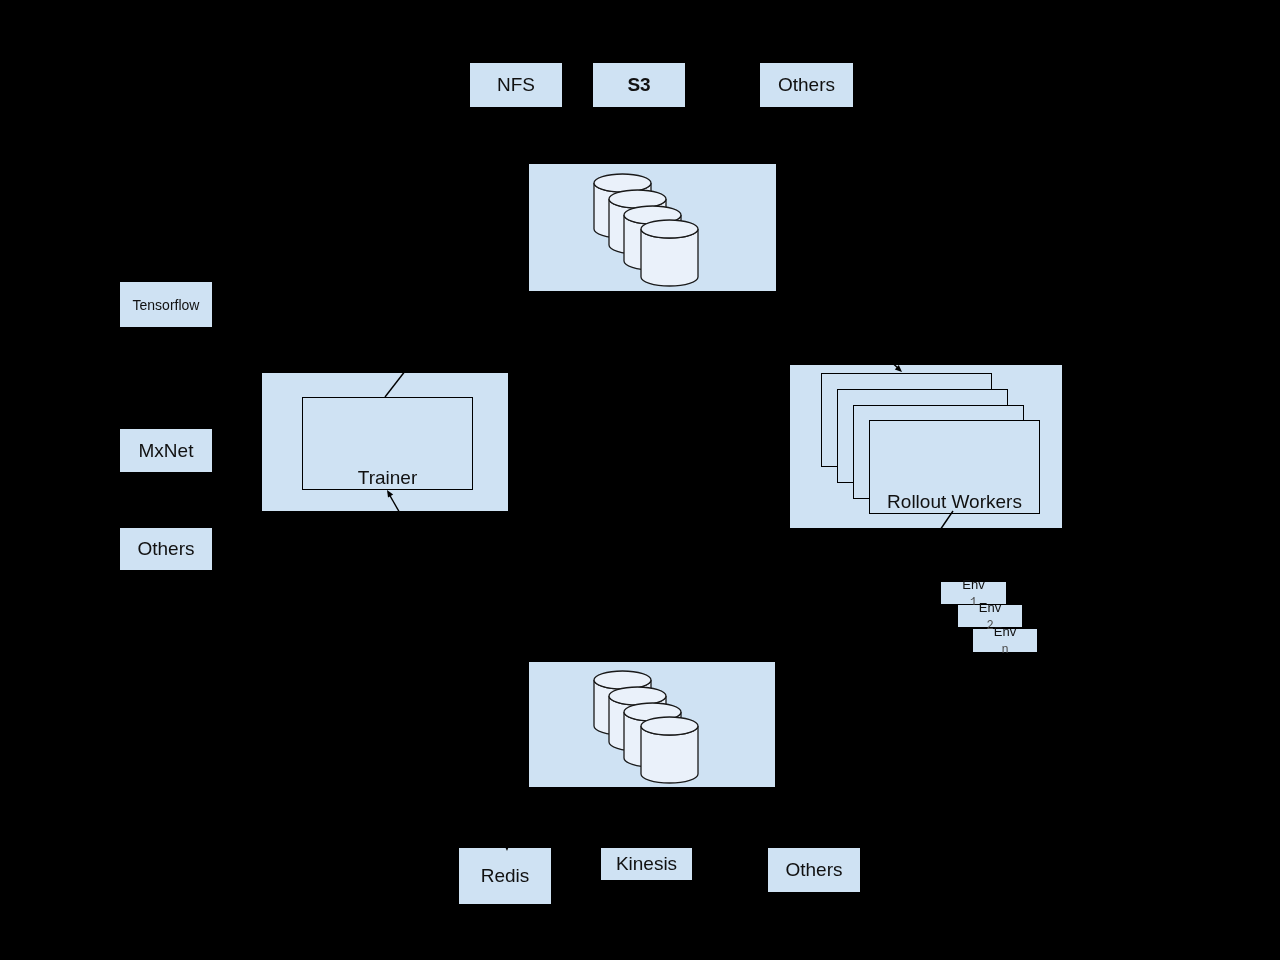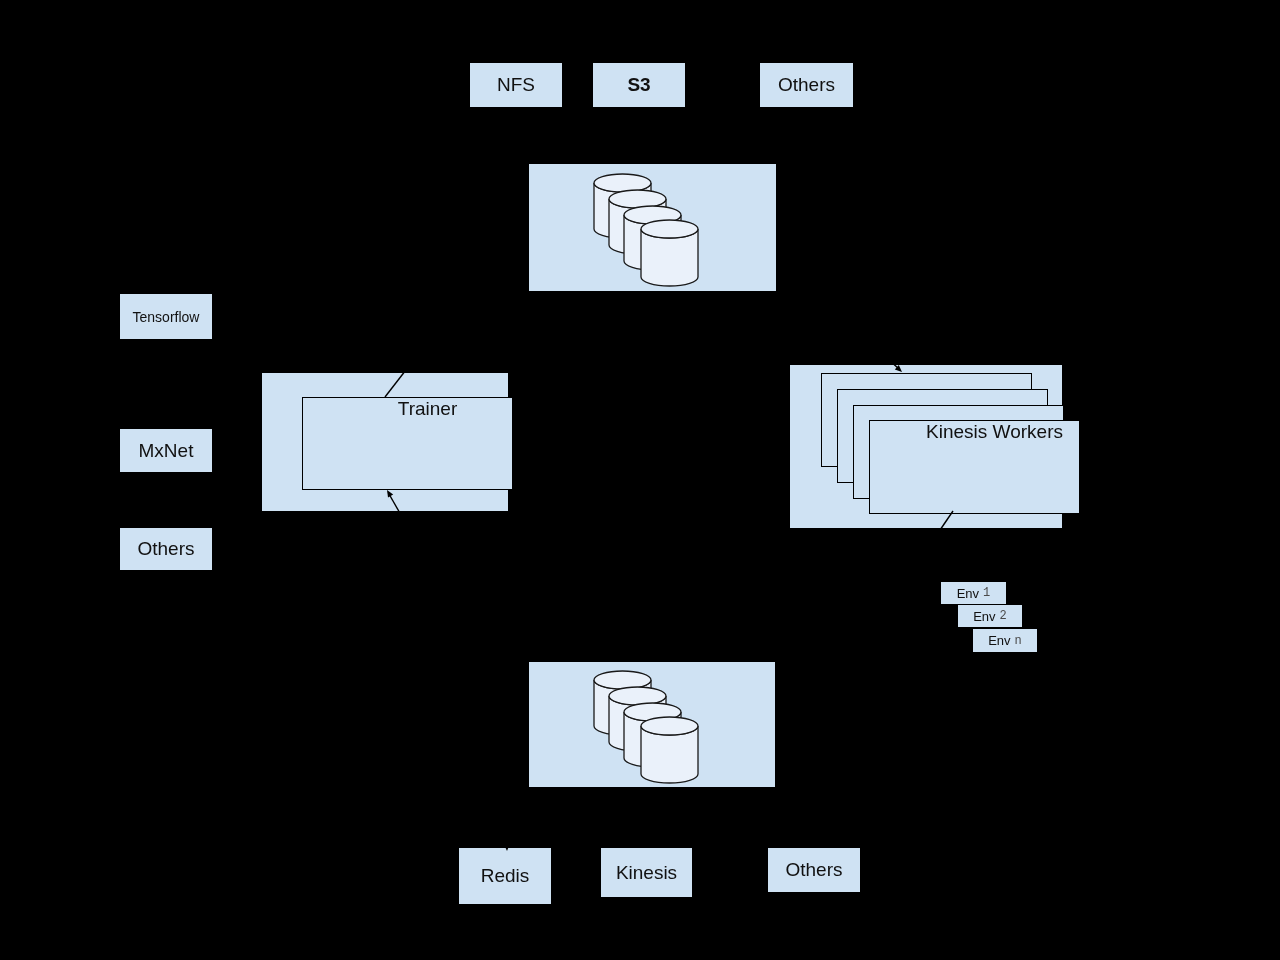--- a/index.html
+++ b/index.html
@@ -16,28 +16,27 @@
   .box{
     position:absolute;background:var(--box-fill);
     display:flex;align-items:center;justify-content:center;
     font-size:19px;color:var(--text);
   }
   .box.small-font{font-size:14px;}
   .panel{position:absolute;background:var(--box-fill);}
   .card{
     position:absolute;background:var(--box-fill);
     border:1px solid var(--stroke);
-    display:flex;align-items:flex-start;justify-content:center;
+    display:flex;align-items:flex-end;justify-content:center;
     font-size:19px;
-    padding-left:40px;
   }
   .env-box{
     position:absolute;background:var(--box-fill);
     display:flex;align-items:center;justify-content:center;
-    gap:4px;font-size:13px;color:var(--text);
+    gap:4px;font-size:13px;color:var(--text);flex-direction:column;
   }
   .env-num{
     font-family:"Liberation Mono", monospace;
     font-size:12px;color:var(--env-number);
   }
   svg{display:block;}
   .cyl-body,.cyl-top{fill:var(--cylinder-fill);stroke:#1a1a1a;stroke-width:1.3;}
   .arrow-line{stroke:#000;stroke-width:1.4;fill:none;}
   .arrow-head{fill:#000;stroke:none;}
 </style>
@@ -68,41 +67,41 @@
       <path class="cyl-body" d="M95,51 V97 A28.5 9 0 0 0 152,97 V51 A28.5 9 0 0 1 95,51 Z"></path>
       <ellipse class="cyl-top" cx="123.5" cy="51" rx="28.5" ry="9"></ellipse>
     </g>
     <g>
       <path class="cyl-body" d="M112,65 V113 A28.5 9 0 0 0 169,113 V65 A28.5 9 0 0 1 112,65 Z"></path>
       <ellipse class="cyl-top" cx="140.5" cy="65" rx="28.5" ry="9"></ellipse>
     </g>
   </svg>
 </div>
 
-<div class="box small-font" style="left:120px;top:294px;width:92px;height:45px;">
+<div class="box small-font" style="left:120px;top:282px;width:92px;height:45px;">
   <span>Tensorflow</span>
 </div>
 <div class="box" style="left:120px;top:429px;width:92px;height:43px;">
   <span>MxNet</span>
 </div>
 <div class="box" style="left:120px;top:528px;width:92px;height:42px;">
   <span>Others</span>
 </div>
 
 <div class="panel" style="left:262px;top:373px;width:246px;height:138px;"></div>
 <div class="card" style="left:302px;top:397px;width:169px;height:91px;">
   <span>Trainer</span>
 </div>
 
 <div class="panel" style="left:790px;top:365px;width:272px;height:163px;"></div>
 <div class="card" style="left:821px;top:373px;width:169px;height:92px;"></div>
 <div class="card" style="left:837px;top:389px;width:169px;height:92px;"></div>
 <div class="card" style="left:853px;top:405px;width:169px;height:92px;"></div>
 <div class="card" style="left:869px;top:420px;width:169px;height:92px;">
-  <span>Kinesis Workers</span>
+  <span>Rollout Workers</span>
 </div>
 
 <div class="env-box" style="left:941px;top:582px;width:65px;height:22px;">
   <span>Env</span>
   <span class="env-num">1</span>
 </div>
 <div class="env-box" style="left:958px;top:605px;width:64px;height:22px;">
   <span>Env</span>
   <span class="env-num">2</span>
 </div>
@@ -128,21 +127,21 @@
     <g>
       <path class="cyl-body" d="M112,64 V112 A28.5 9 0 0 0 169,112 V64 A28.5 9 0 0 1 112,64 Z"></path>
       <ellipse class="cyl-top" cx="140.5" cy="64" rx="28.5" ry="9"></ellipse>
     </g>
   </svg>
 </div>
 
 <div class="box" style="left:459px;top:848px;width:92px;height:56px;">
   <span>Redis</span>
 </div>
-<div class="box" style="left:601px;top:848px;width:91px;height:49px;text-align:right;">
+<div class="box" style="left:601px;top:848px;width:91px;height:32px;text-align:right;">
   <span>Kinesis</span>
 </div>
 <div class="box" style="left:768px;top:848px;width:92px;height:44px;">
   <span>Others</span>
 </div>
 
 <svg class="abs" style="left:0;top:0;pointer-events:none;" width="1280" height="960" viewBox="0 0 1280 960">
 
   <line class="arrow-line" x1="409" y1="366" x2="385" y2="397"></line>
 

